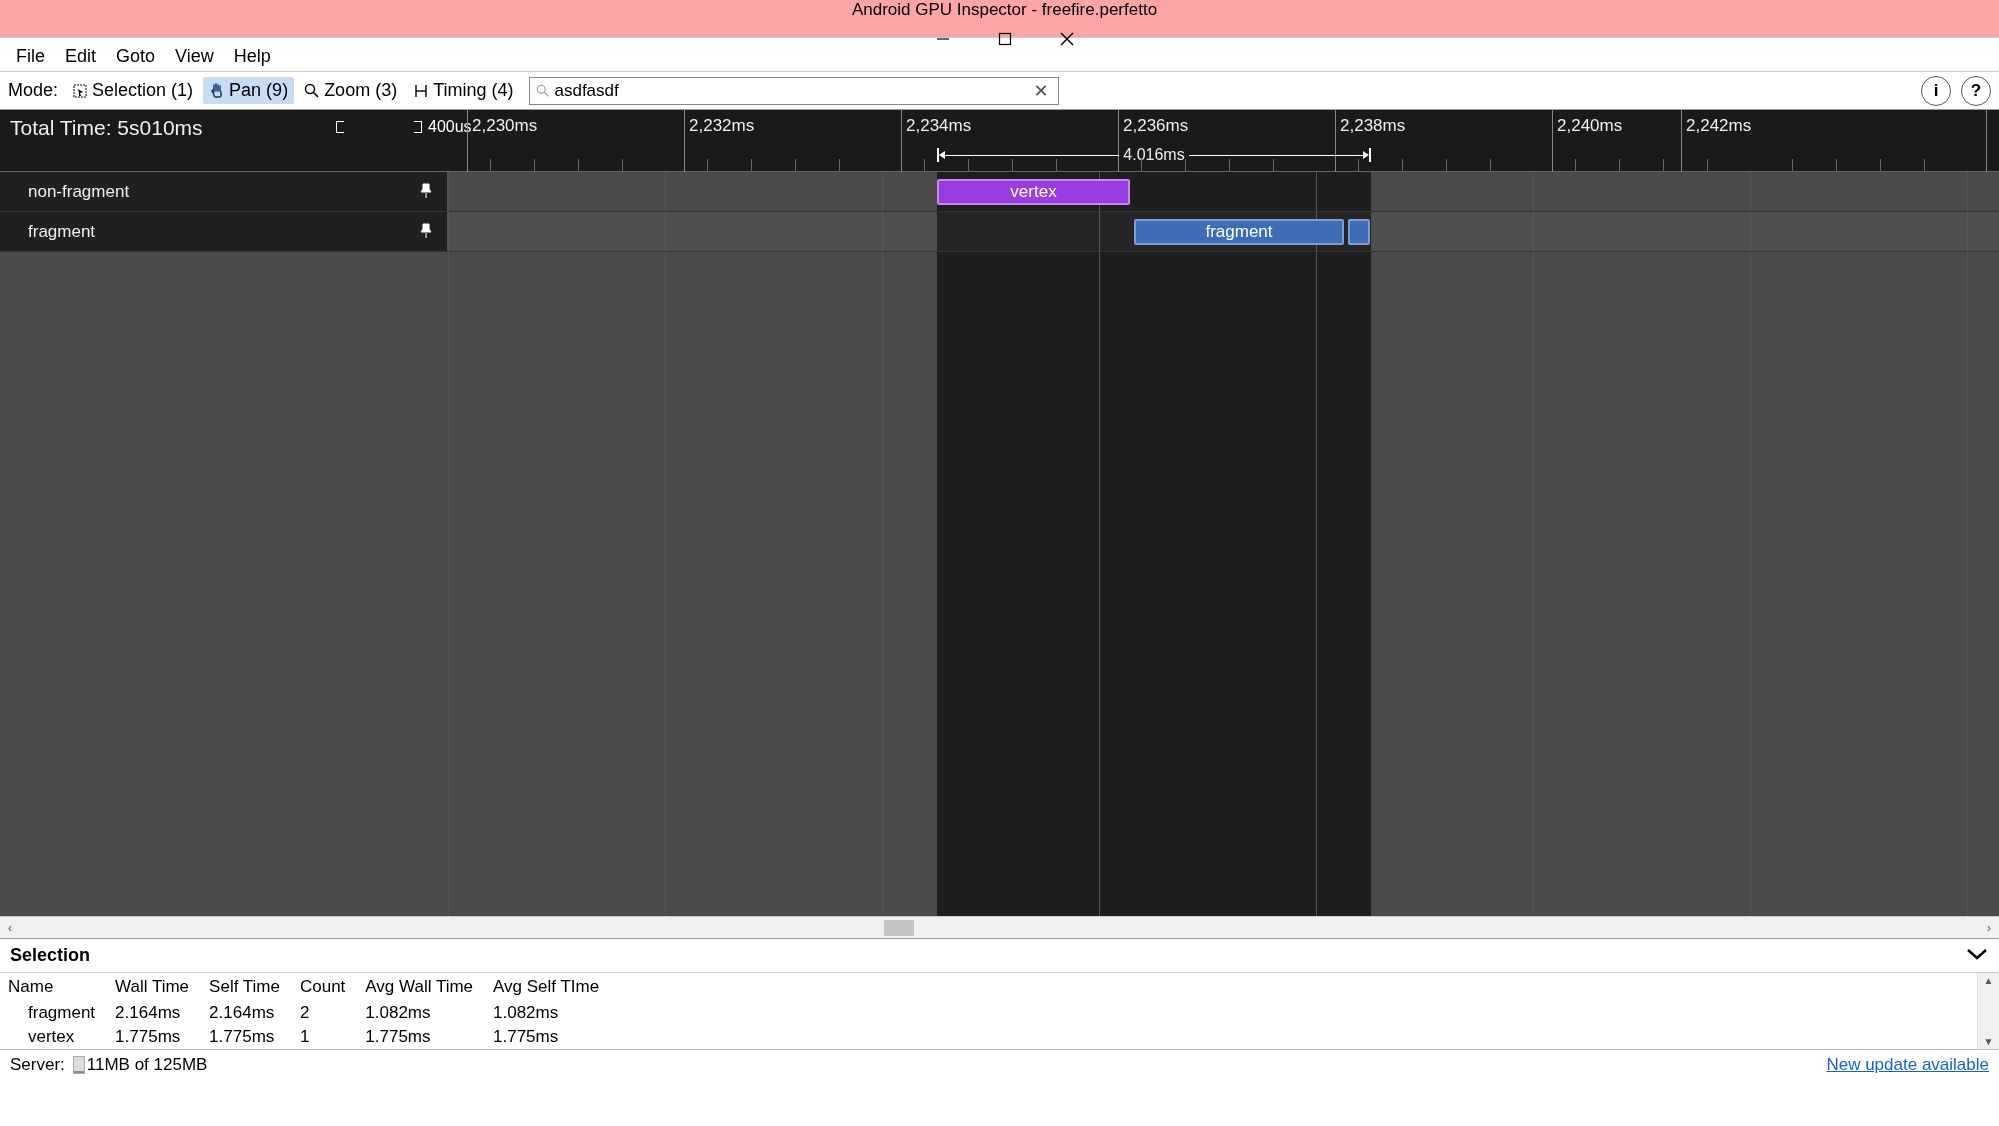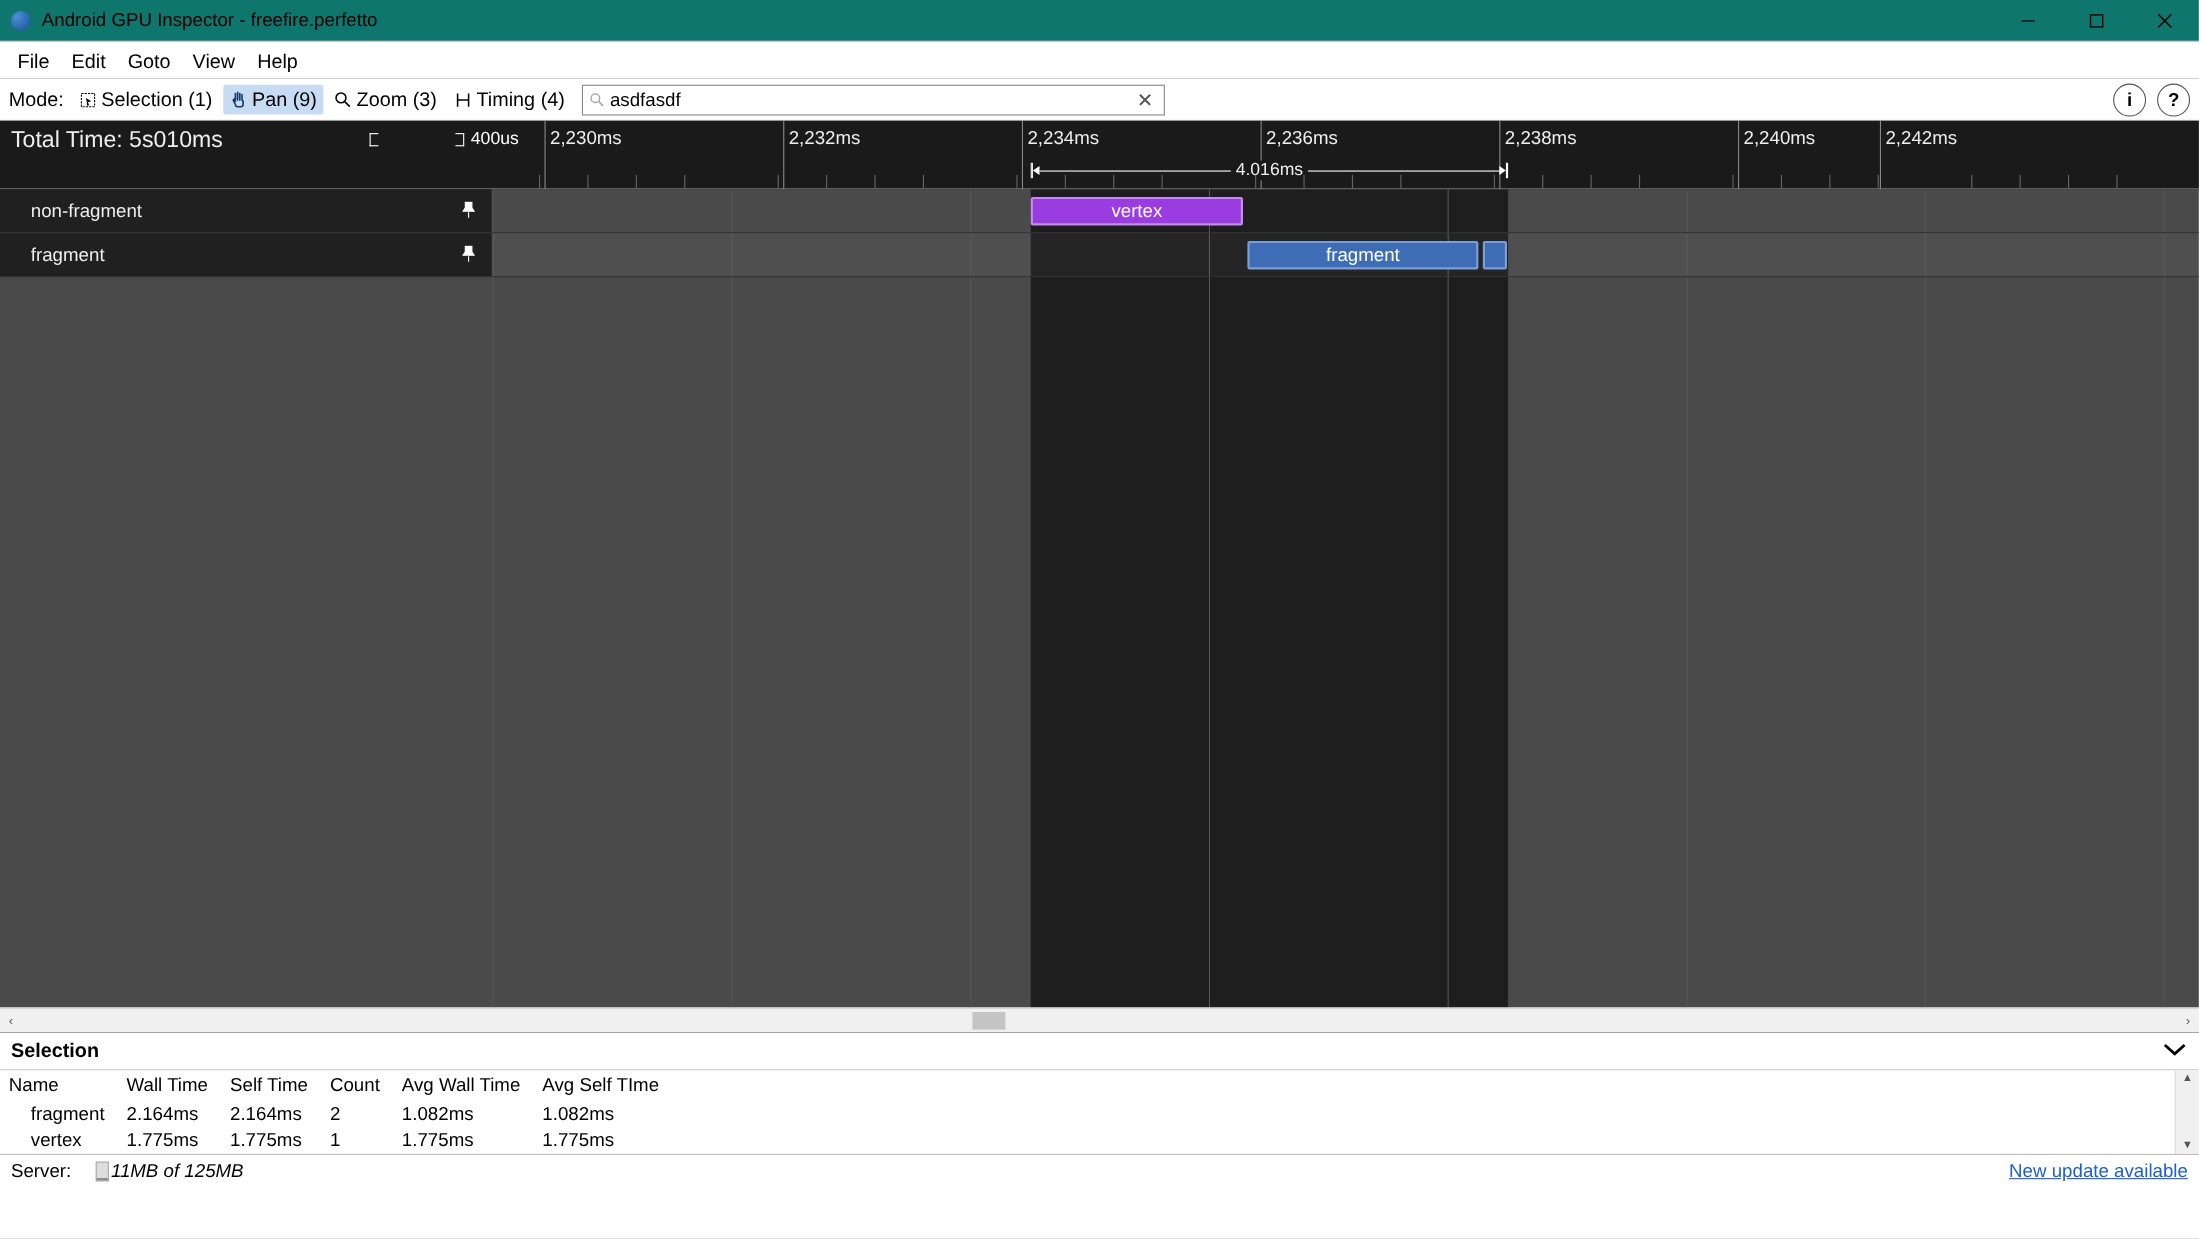--- a/index.html
+++ b/index.html
@@ -1,18 +1,18 @@
 <!DOCTYPE html>
 <html><head>
 <meta charset="utf-8">
 <style>
 * { margin: 0; padding: 0; box-sizing: border-box; font-family: 'Segoe UI', Arial, sans-serif; }
 html, body { width: 1999px; height: 1126px; overflow: hidden; background: #fff; }
 
-.titlebar { height: 38px; display: flex; align-items: center; padding-left: 10px; background: #0f766e; border-bottom: 1px solid #ccc; }
+.titlebar { height: 38px; display: flex; align-items: center; padding-left: 10px; background: #fca5a5; border-bottom: 1px solid #ccc; flex-direction: column; }
 .titlebar .app-icon { width: 18px; height: 18px; border-radius: 50%; background: radial-gradient(circle at 30% 30%, #4a90d9, #1a4d8f); margin-right: 10px; }
 .titlebar .title { font-size: 17px; color: #000; flex: 1; }
 .titlebar .win-controls { display: flex; }
 .titlebar .win-btn { width: 62px; height: 38px; display: flex; align-items: center; justify-content: center; font-size: 16px; cursor: pointer; }
 
 .menubar { height: 34px; display: flex; align-items: flex-end; padding-left: 6px; background: #fff; border-bottom: 1px solid #ccc; }
 .menubar .menu-item { padding: 4px 10px; font-size: 18px; cursor: pointer; }
 
 .toolbar { height: 38px; display: flex; align-items: center; padding: 0 8px; background: #fff; border-bottom: 1px solid #999; gap: 4px; position: relative; }
 .toolbar .mode-label { font-size: 18px; margin-right: 4px; }
@@ -26,21 +26,21 @@
 .toolbar .spacer { flex: 1; }
 .toolbar .help-btn { width: 30px; height: 30px; display: flex; align-items: center; justify-content: center; border: 1.5px solid #555; border-radius: 50%; font-size: 17px; margin-left: 6px; cursor: pointer; font-weight: bold; }
 
 .timeline-area { position: relative; height: 806px; background: #4a4a4a; overflow: hidden; }
 .ruler { height: 62px; background: #1a1a1a; color: #fff; position: relative; border-bottom: 1px solid #666; }
 .ruler .total-time { position: absolute; left: 10px; top: 6px; font-size: 21px; color: #eee; }
 .ruler .scale-bar { position: absolute; left: 336px; top: 11px; display: flex; align-items: center; height: 12px; }
 .ruler .scale-bar .bracket { width: 8px; height: 12px; border-left: 1px solid #fff; border-top: 1px solid #fff; border-bottom: 1px solid #fff; }
 .ruler .scale-bar .bracket.right { border-left: none; border-right: 1px solid #fff; }
 .ruler .scale-bar .lbl { font-size: 16px; color: #fff; margin-left: 6px; }
-.ruler .tick-major { position: absolute; top: 0; height: 62px; border-left: 1px solid #888; margin-left: 28px; }
+.ruler .tick-major { position: absolute; top: 0; height: 62px; border-left: 1px solid #888; }
 .ruler .tick-major .lbl { position: absolute; left: 4px; top: 6px; font-size: 17px; color: #eee; white-space: nowrap; }
 .ruler .tick-minor { position: absolute; bottom: 0; height: 12px; border-left: 1px solid #666; }
 .ruler .range-indicator { position: absolute; top: 32px; height: 26px; display: flex; align-items: center; }
 .ruler .range-indicator .arrow { width: 0; height: 0; border-top: 4px solid transparent; border-bottom: 4px solid transparent; }
 .ruler .range-indicator .arrow.left { border-right: 6px solid #fff; }
 .ruler .range-indicator .arrow.right { border-left: 6px solid #fff; }
 .ruler .range-indicator .bar { height: 10px; border-left: 1px solid #fff; border-right: 1px solid #fff; }
 .ruler .range-indicator .rline { border-top: 1px solid #fff; }
 .ruler .range-indicator .rlbl { font-size: 16px; color: #eee; padding: 0 4px; background: #1a1a1a; }
 
@@ -334,20 +334,20 @@
     <div class="sel-vscroll">
       <div class="arrow">▲</div>
       <div style="flex:1"></div>
       <div class="arrow">▼</div>
     </div>
   </div>
 </div>
 
 <div class="statusbar">
   <span>Server:</span>
-  <span class="mem" style="margin-left:22px;font-style:italic;">
+  <span class="mem" style="margin-left:8px;">
     <span class="mem-bar">
         <span class="fill"></span>
       </span>
     <span>11MB of 125MB</span>
   </span>
   <a>New update available</a>
 </div>
 
 </body></html>

